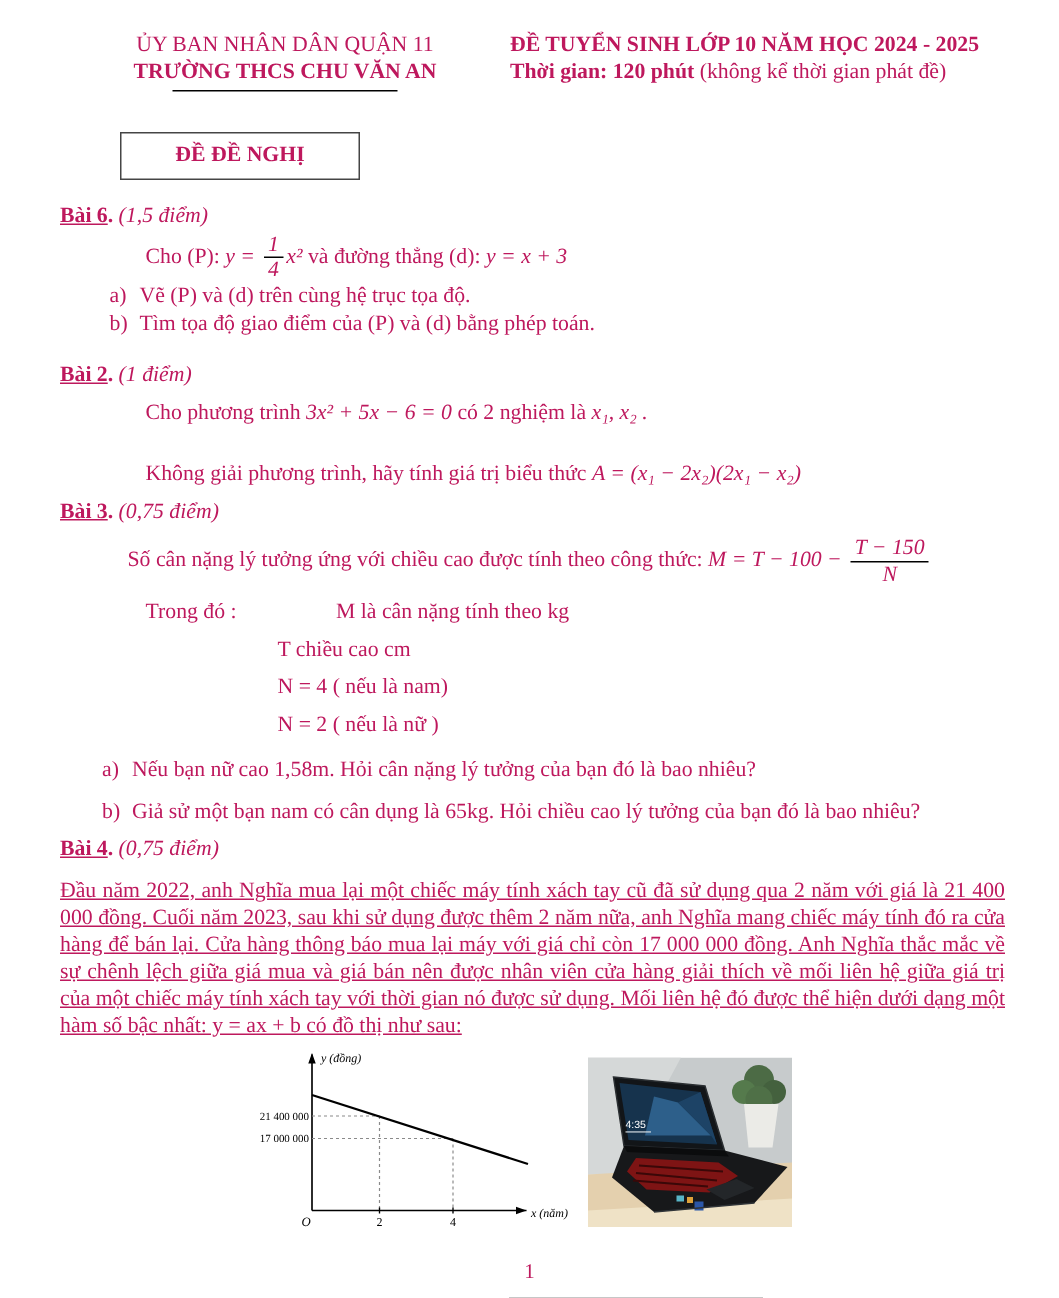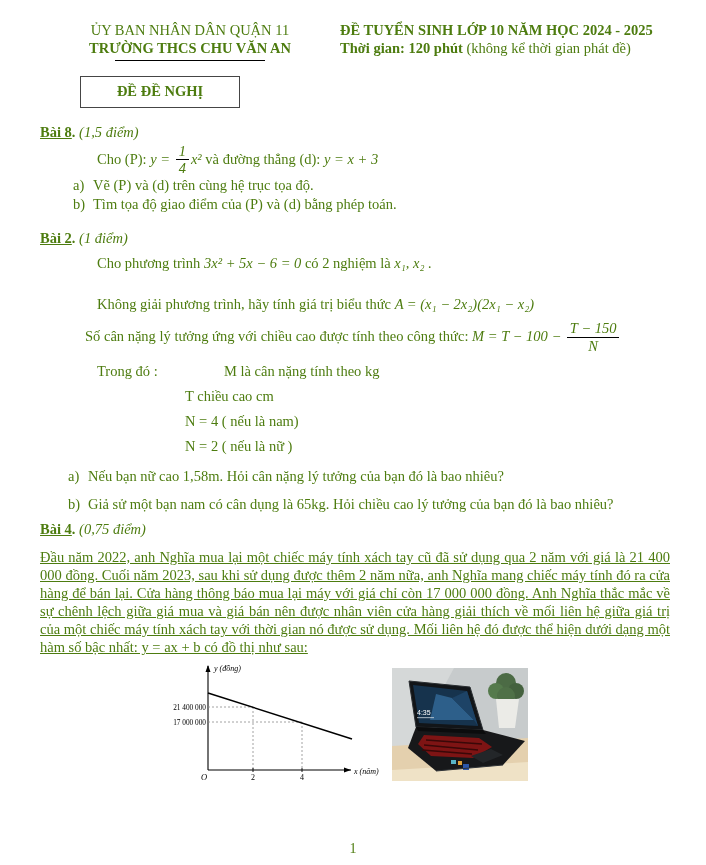--- a/index.html
+++ b/index.html
@@ -5,31 +5,31 @@
   html,body{margin:0;padding:0;background:#9a9a9a;}
   .page{
     position:relative;
     width:706px;height:865px;
     margin:0 auto;
     background:#ffffff;
     box-sizing:border-box;
     padding:22px 36px 0 40px;
     font-family:"Liberation Serif","DejaVu Serif",serif;
     font-size:14.5px;
-    color:#4d7c0f;
+    color:#be185d;
     overflow:hidden;
   }
   
   .hdr{display:flex;}
   .hdr-left{width:300px;text-align:center;line-height:1.22;}
   .hdr-right{flex:1;line-height:1.22;}
   .hdr b{font-weight:bold;}
   .hdr-rule{width:150px;border-top:1.4px solid #000;margin:3px auto 0;}
   .denghi{
-    width:150px;margin:15px 0 0 40px;
+    width:150px;margin:27px 0 0 40px;
     border:1.4px solid #454545;
     text-align:center;padding:5px 4px 6px;line-height:1.25;
   }
   .denghi .t{font-weight:bold;}
   .denghi .s{font-size:13.5px;}
   
   .bai-h{margin-top:16px;font-weight:bold;}
   .bai-h .lbl{text-decoration:underline;}
   .bai-h .pts{font-weight:normal;font-style:italic;}
   .ind{padding-left:57px;}
@@ -66,21 +66,21 @@
     <div class="hdr-right">
       <b>ĐỀ TUYỂN SINH LỚP 10 NĂM HỌC 2024 - 2025</b>
       <div><b>Thời gian: 120 phút</b><span> (không kể thời gian phát đề)</span></div>
     </div>
   </div>
 
   <div class="denghi">
     <div class="t">ĐỀ ĐỀ NGHỊ</div>
   </div>
 
-  <div class="bai-h"><span class="lbl">Bài 8</span><span>.</span> <span class="pts">(1,5 điểm)</span></div>
+  <div class="bai-h"><span class="lbl">Bài 6</span><span>.</span> <span class="pts">(1,5 điểm)</span></div>
   <div class="ind mathline">
     <span>Cho (P):</span>
     <i class="mv">y =</i>
     <span class="frac"><i class="num mv">1</i><i class="den mv">4</i></span><i class="mv">x²</i><span> và đường thẳng (d): </span><i class="mv">y = x + 3</i>
   </div>
   <div class="item">
       <span class="mk">a)</span>
       <span>Vẽ (P) và (d) trên cùng hệ trục tọa độ.</span>
     </div>
   <div class="item">
@@ -89,20 +89,21 @@
     </div>
 
   <div class="bai-h"><span class="lbl">Bài 2</span><span>.</span> <span class="pts">(1 điểm)</span></div>
   <div class="ind mathline" style="margin-top:7px;">
     <span>Cho phương trình </span><i class="mv">3x² + 5x − 6 = 0</i><span> có 2 nghiệm là </span><i class="mv">x₁, x₂ .</i>
   </div>
   <div class="ind mathline" style="margin-top:22px;">
     <span>Không giải phương trình, hãy tính giá trị biểu thức </span><i class="mv">A = (x₁ − 2x₂)(2x₁ − x₂)</i>
   </div>
 
+  <div class="bai-h" style="margin-top:8px;"><span class="lbl">Bài 3</span><span>.</span> <span class="pts">(0,75 điểm)</span></div>
   <div class="ind2 mathline" style="margin-top:8px;">
     <span>Số cân nặng lý tưởng ứng với chiều cao được tính theo công thức: </span>
     <i class="mv">M = T − 100 −</i>
     <span class="frac"><i class="num mv">T − 150</i><i class="den mv">N</i></span>
   </div>
   <div class="where">
     <span class="wl">Trong đó :</span>
     <span>M là cân nặng tính theo kg</span>
   </div>
   <div class="where-line">T chiều cao cm</div>

